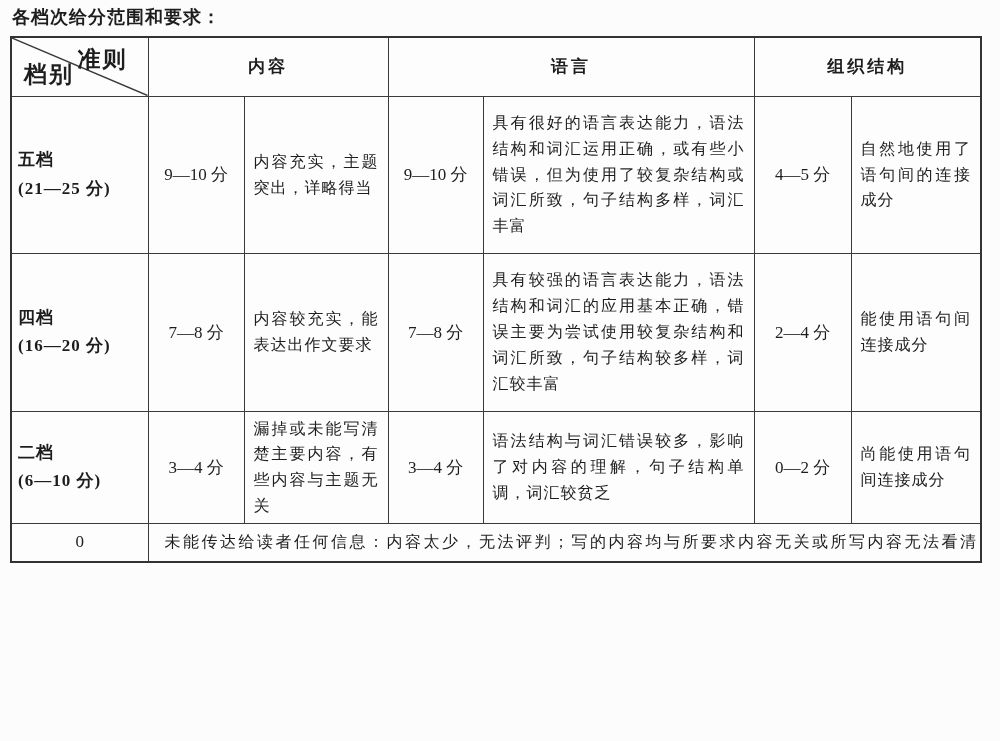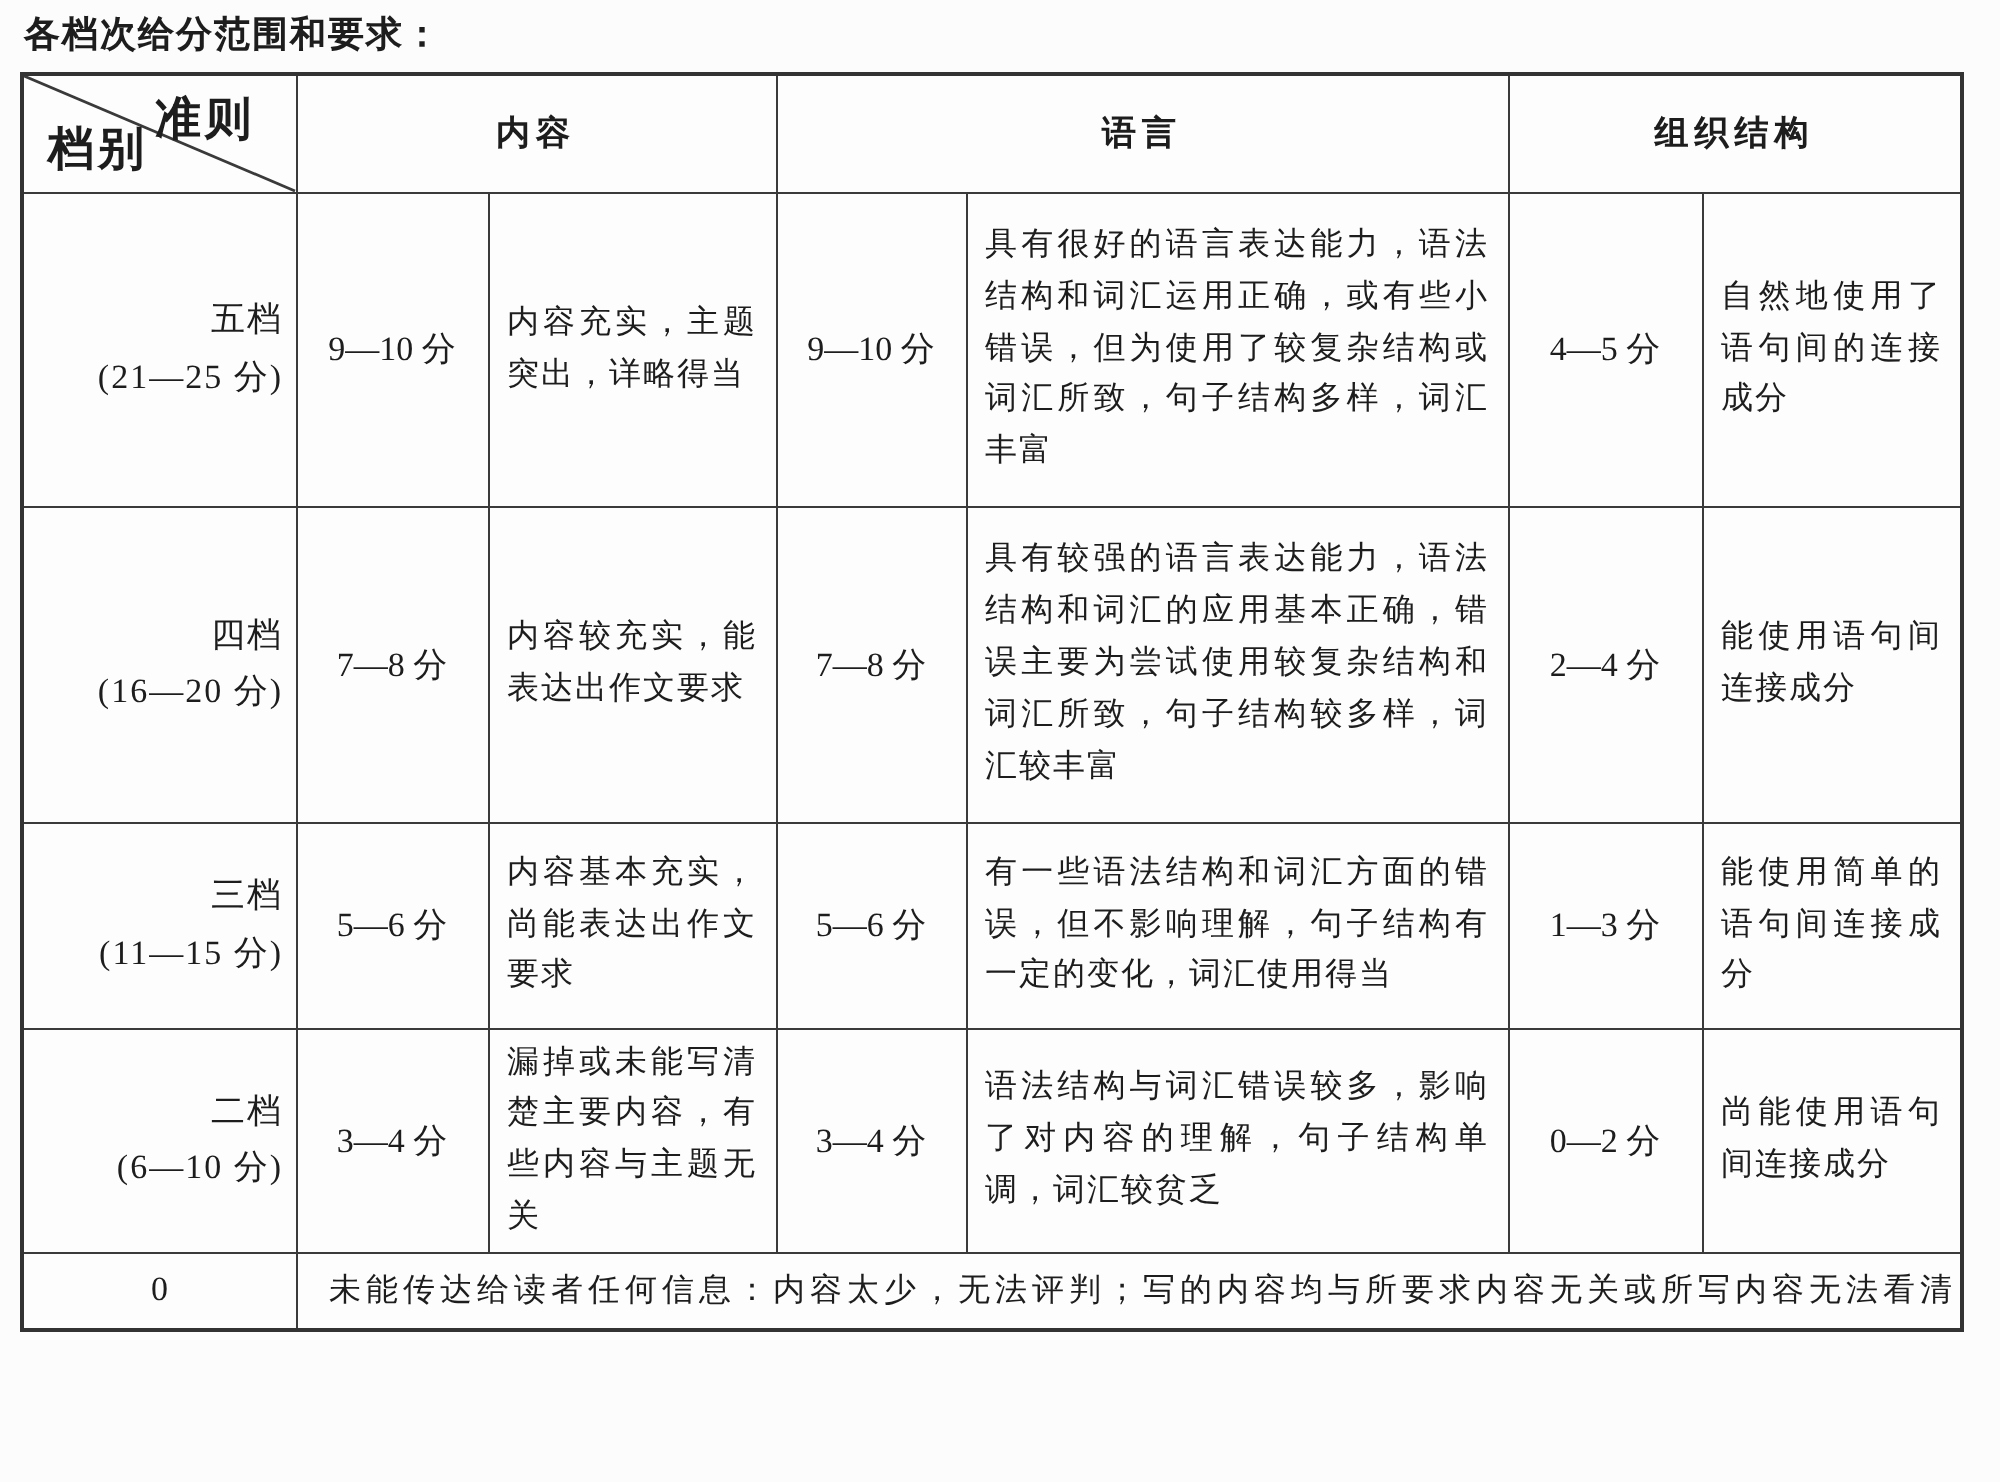--- a/index.html
+++ b/index.html
@@ -40,21 +40,21 @@
   td.corner{position:relative;padding:0;}
   td.corner svg{position:absolute;left:0;top:0;width:100%;height:100%;}
   .corner-tr,.corner-bl{
     position:absolute;
     font-family:"Liberation Sans","DejaVu Sans",sans-serif;
     font-weight:bold;font-size:23px;letter-spacing:2px;
   }
   .corner-tr{top:6px;right:20px;}
   .corner-bl{bottom:6px;left:12px;text-align:center;}
   td.level{
-    text-align:right;font-size:17px;line-height:1.65;letter-spacing:1px;
+    text-align:left;font-size:17px;line-height:1.65;letter-spacing:1px;font-weight:bold;
   }
   td.level .lv{display:block;}
   td.level .rg{display:block;}
   td.score{
     text-align:center;font-size:17px;white-space:nowrap;
   }
   td.desc{
     font-size:16px;line-height:1.62;letter-spacing:1px;
     text-align:justify;padding:4px 9px;
   }
@@ -113,32 +113,20 @@
       <span class="rg">(16—20 分)</span>
     </td>
     <td class="score">7—8 分</td>
     <td class="desc">内容较充实，能表达出作文要求</td>
     <td class="score">7—8 分</td>
     <td class="desc">具有较强的语言表达能力，语法结构和词汇的应用基本正确，错误主要为尝试使用较复杂结构和词汇所致，句子结构较多样，词汇较丰富</td>
     <td class="score">2—4 分</td>
     <td class="desc">能使用语句间连接成分</td>
   </tr>
 
-  <tr class="h-r2">
-    <td class="level">
-      <span class="lv">三档</span>
-      <span class="rg">(11—15 分)</span>
-    </td>
-    <td class="score">5—6 分</td>
-    <td class="desc">内容基本充实，尚能表达出作文要求</td>
-    <td class="score">5—6 分</td>
-    <td class="desc">有一些语法结构和词汇方面的错误，但不影响理解，句子结构有一定的变化，词汇使用得当</td>
-    <td class="score">1—3 分</td>
-    <td class="desc">能使用简单的语句间连接成分</td>
-  </tr>
 
   <tr class="h-r3">
     <td class="level">
       <span class="lv">二档</span>
       <span class="rg">(6—10 分)</span>
     </td>
     <td class="score">3—4 分</td>
     <td class="desc">漏掉或未能写清楚主要内容，有些内容与主题无关</td>
     <td class="score">3—4 分</td>
     <td class="desc">语法结构与词汇错误较多，影响了对内容的理解，句子结构单调，词汇较贫乏</td>

